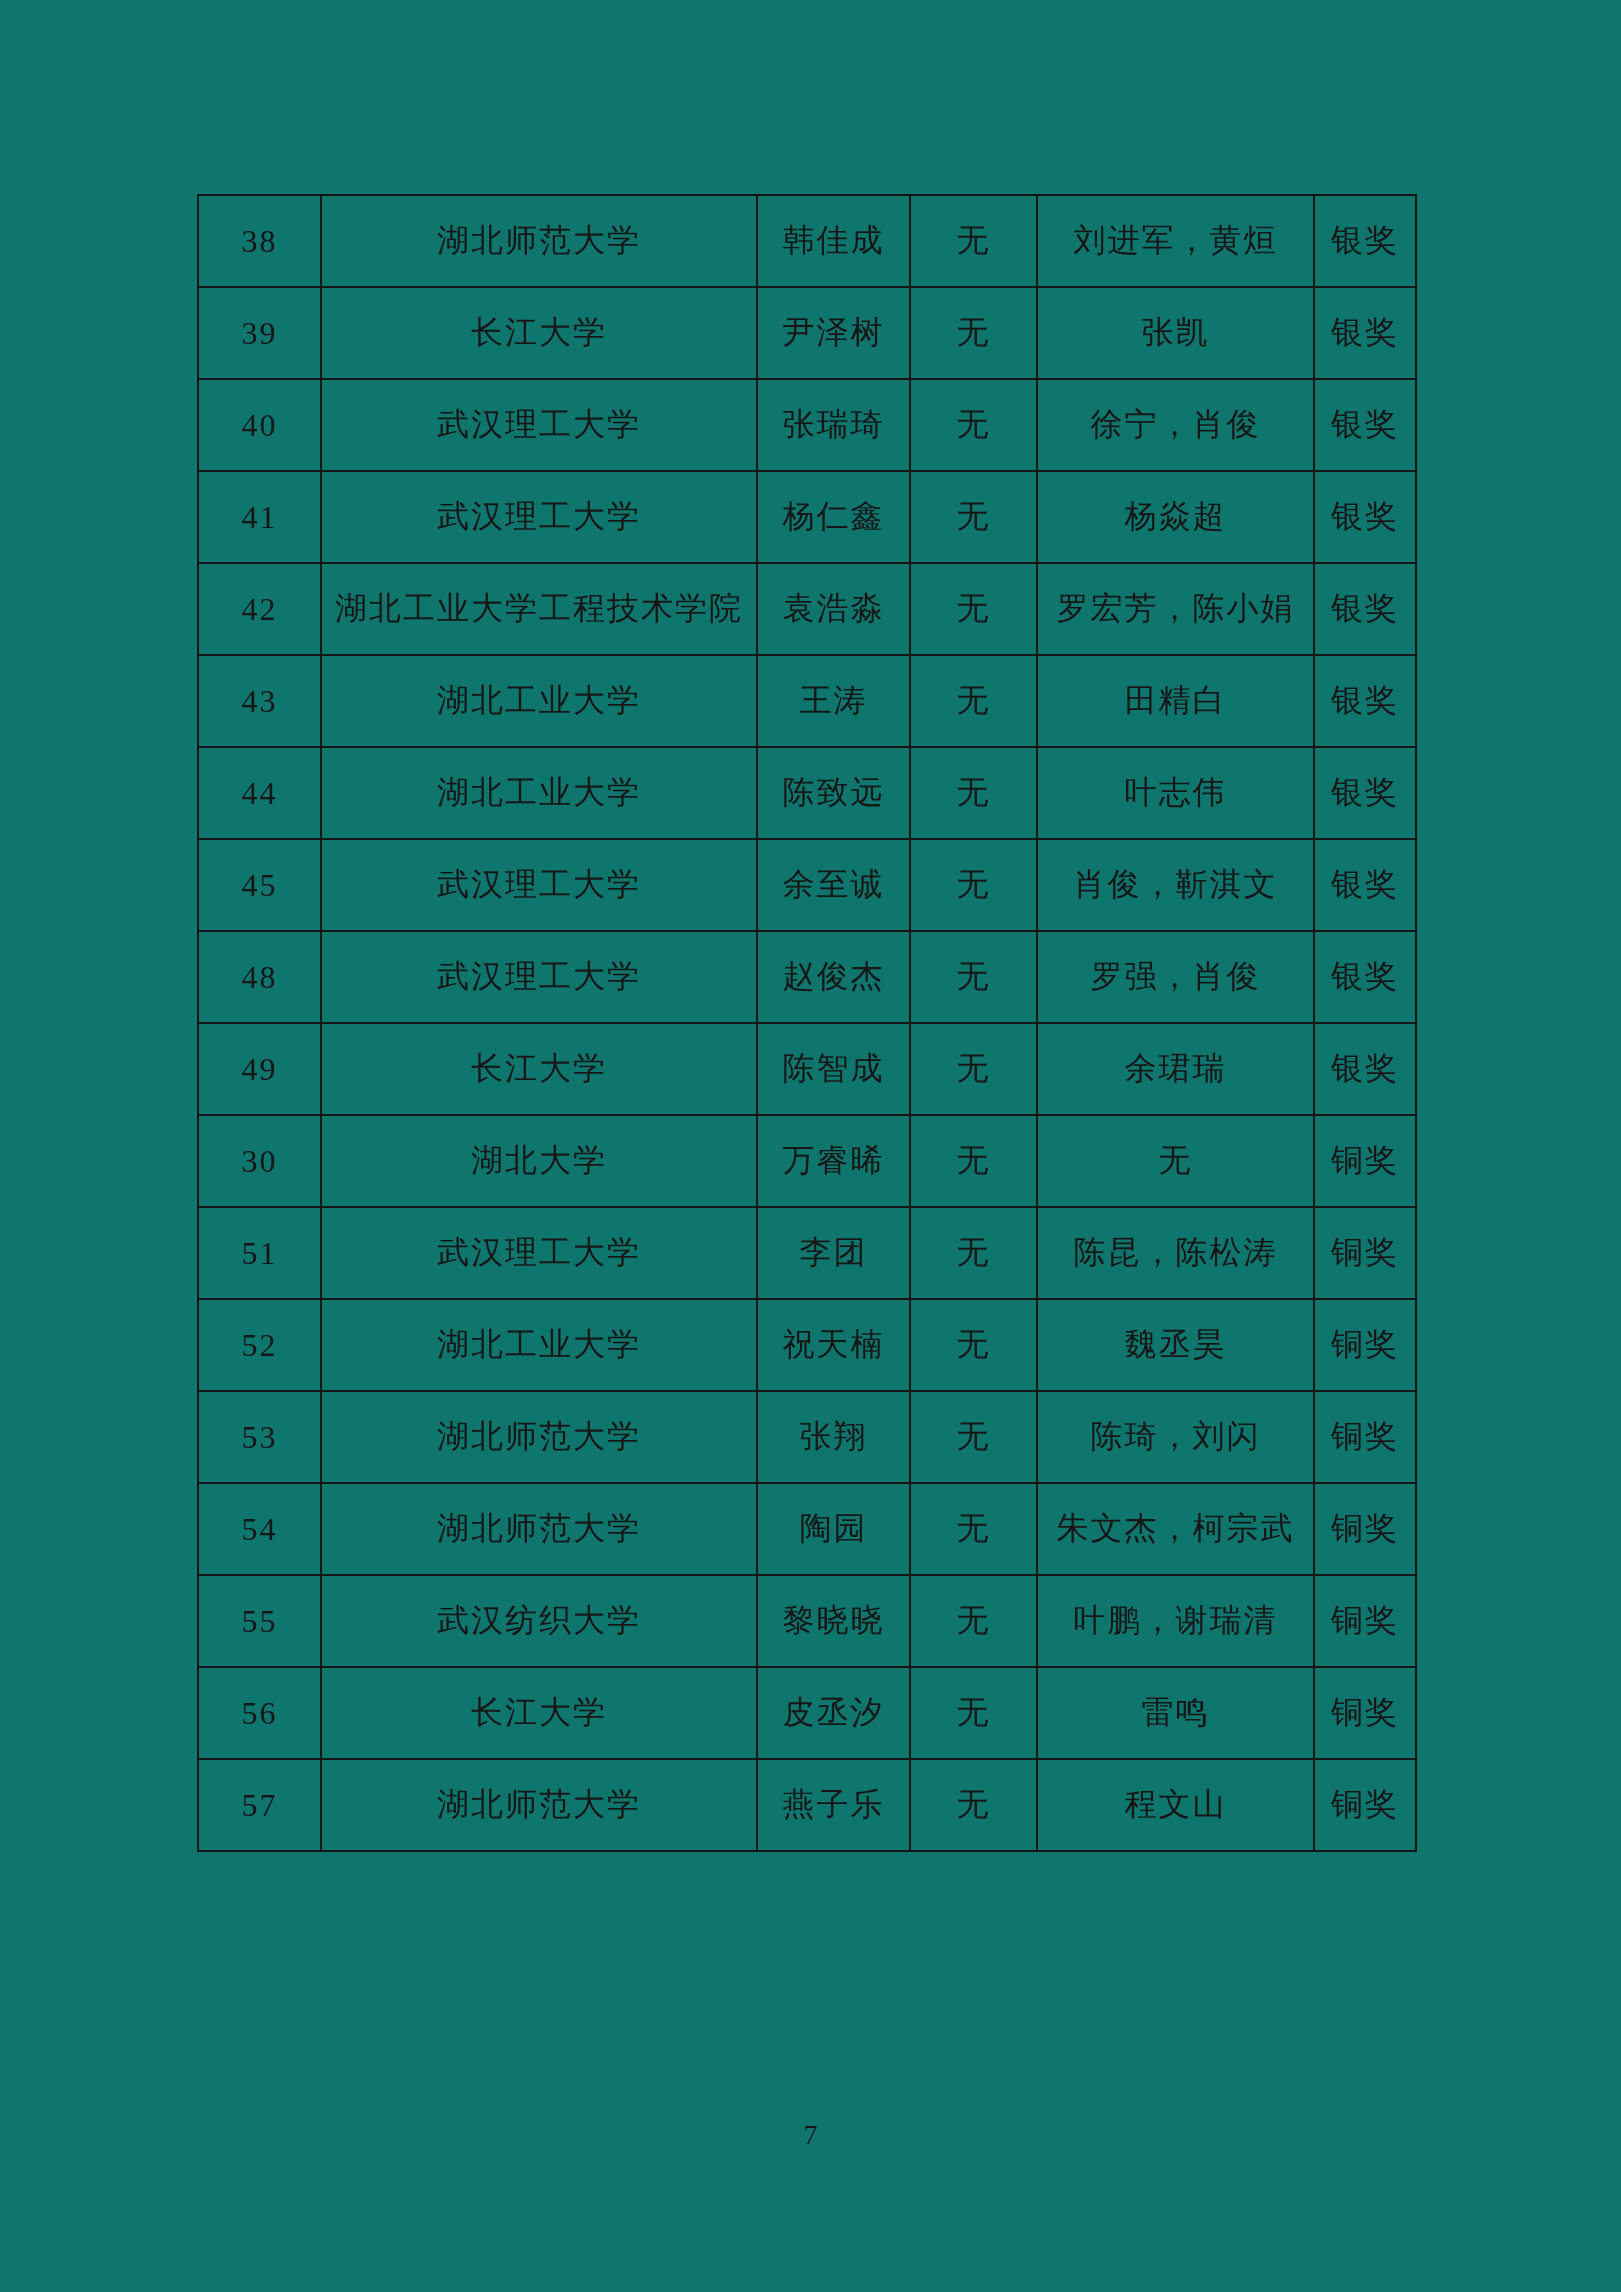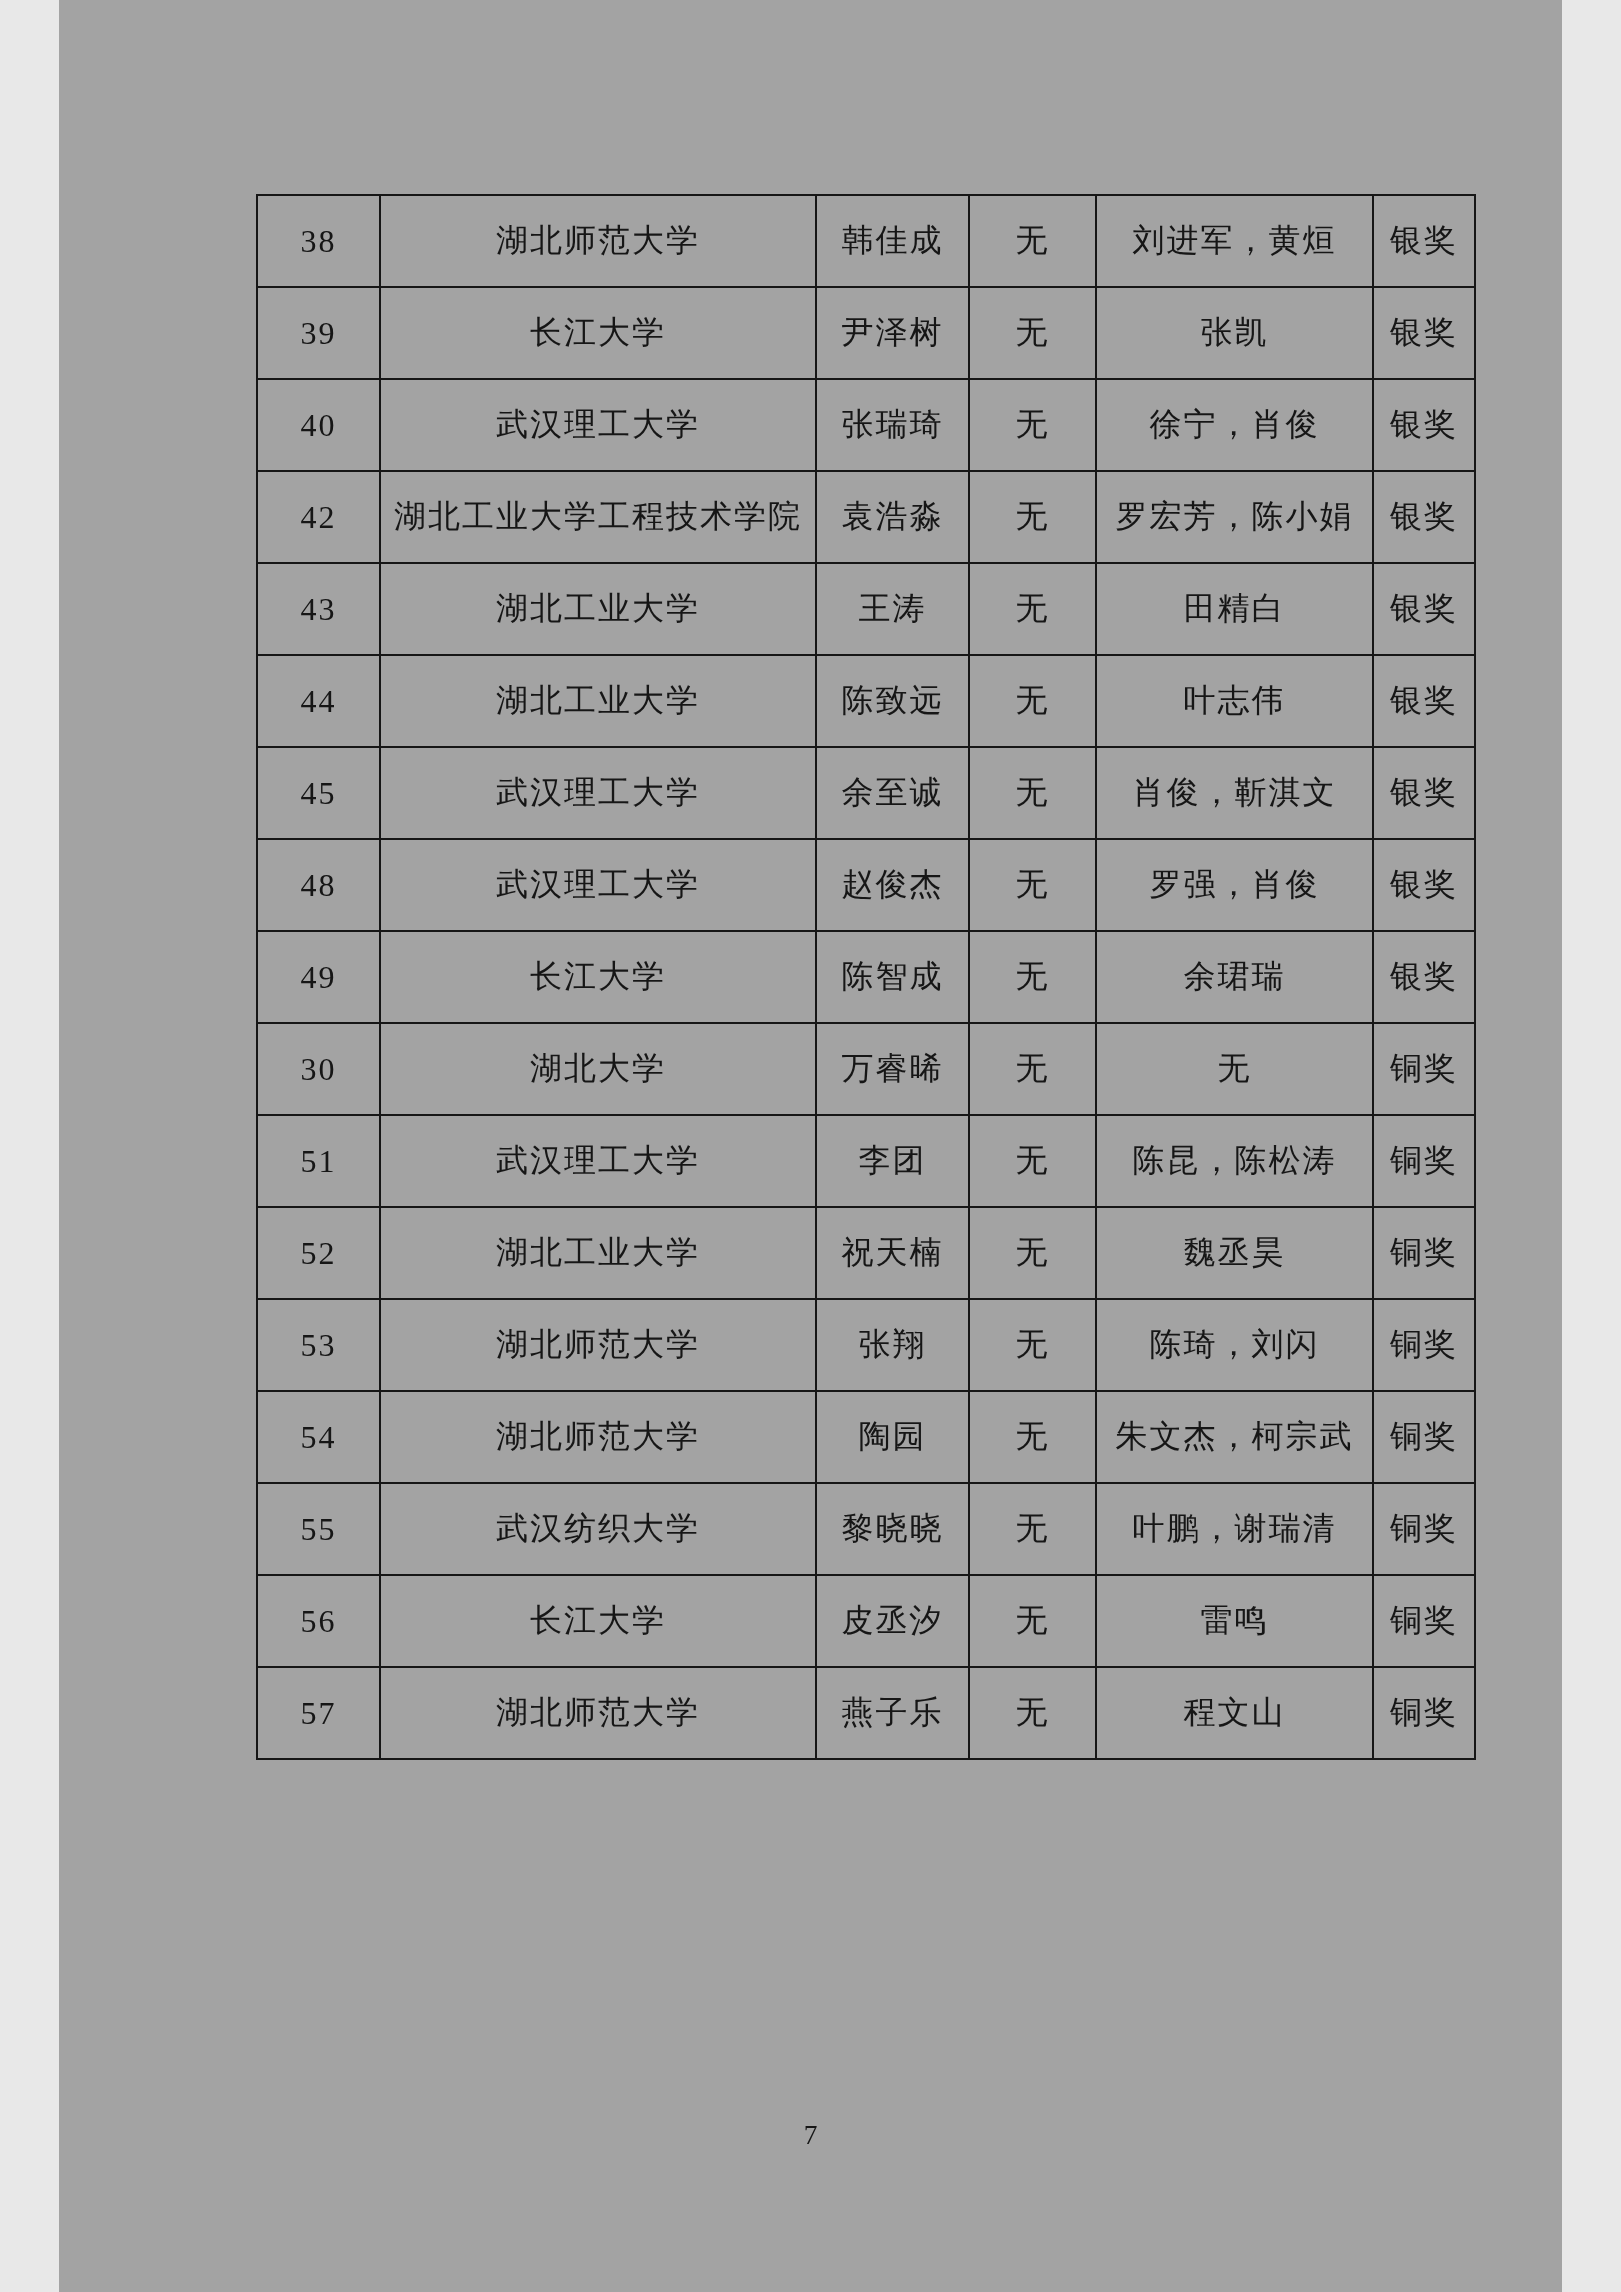--- a/index.html
+++ b/index.html
@@ -2,24 +2,24 @@
 <html><head>
 <meta charset="utf-8">
 <style>
   html, body {
     margin: 0;
     padding: 0;
     background: #e8e8e8;
   }
   .sheet {
     position: relative;
-    width: 1503px;
+    width: 1621px;
     height: 2293px;
     margin: 0 auto;
-    background: #a3a3a3;
+    background: #0f766e;
     color: #111111;
     font-family: "Liberation Serif", "DejaVu Serif", serif;
     overflow: hidden;
   }
   table.award-table {
     position: absolute;
     left: 197px;
     top: 194px;
     width: 1219px;
     border-collapse: collapse;
@@ -87,20 +87,28 @@
     </tr>
         <tr>
       <td>40</td>
       <td>武汉理工大学</td>
       <td>张瑞琦</td>
       <td>无</td>
       <td>徐宁，肖俊</td>
       <td>银奖</td>
     </tr>
         <tr>
+      <td>41</td>
+      <td>武汉理工大学</td>
+      <td>杨仁鑫</td>
+      <td>无</td>
+      <td>杨焱超</td>
+      <td>银奖</td>
+    </tr>
+        <tr>
       <td>42</td>
       <td>湖北工业大学工程技术学院</td>
       <td>袁浩淼</td>
       <td>无</td>
       <td>罗宏芳，陈小娟</td>
       <td>银奖</td>
     </tr>
         <tr>
       <td>43</td>
       <td>湖北工业大学</td>

